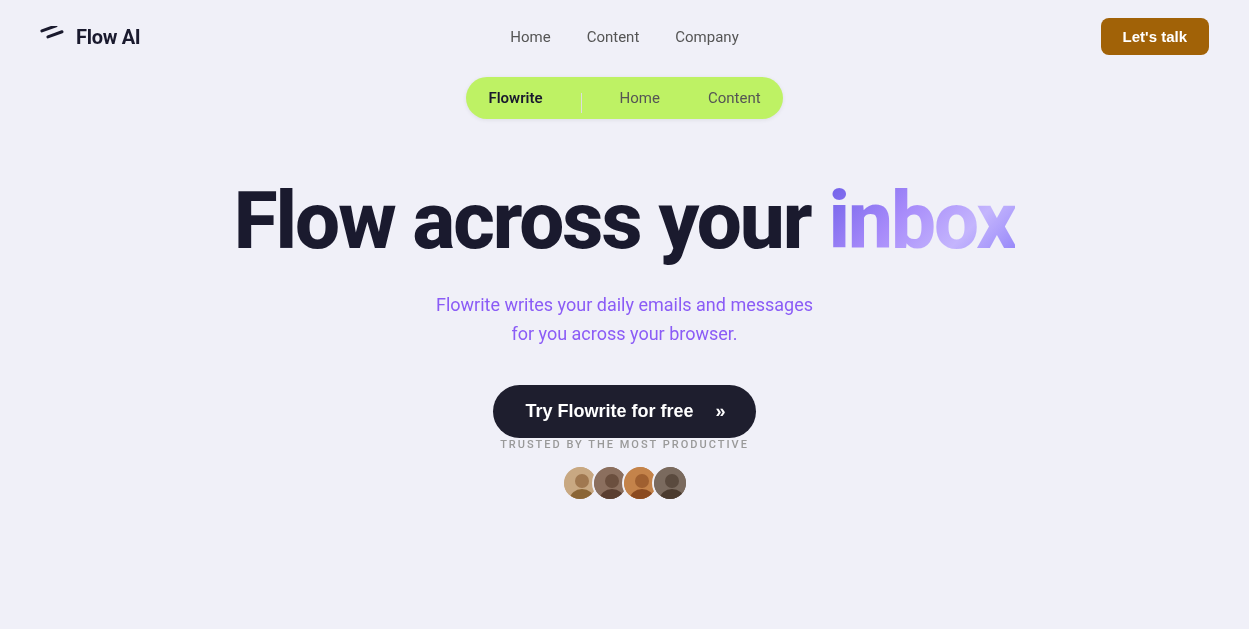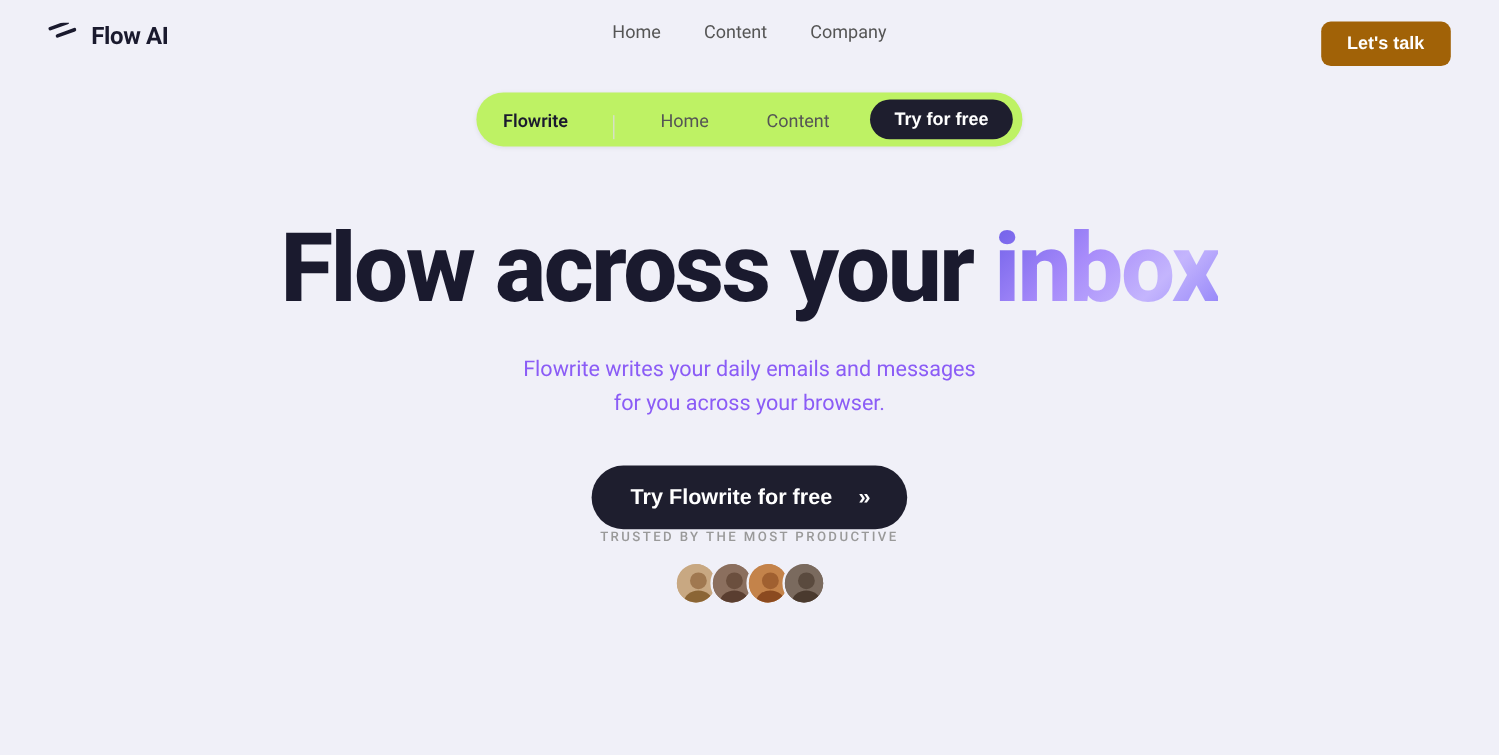--- a/index.html
+++ b/index.html
@@ -12,21 +12,21 @@
       font-family: -apple-system, BlinkMacSystemFont, 'Segoe UI', Roboto, Helvetica, Arial, sans-serif;
       background-color: #f0f0f8;
       min-height: 629px;
       width: 1249px;
       overflow-x: hidden;
     }
 
     
     .navbar {
       display: flex;
-      align-items: flex-start;
+      align-items: center;
       justify-content: space-between;
       padding: 18px 40px;
       background-color: #f0f0f8;
       position: relative;
     }
 
     .logo-area {
       display: flex;
       align-items: center;
       gap: 8px;
@@ -229,21 +229,20 @@
 
   <button class="lets-talk-btn">Let's talk</button>
 </nav>
 
 <div class="sub-navbar">
   <div class="sub-nav-pill">
     <span class="sub-nav-brand">Flowrite</span>
     <div class="sub-nav-divider"></div>
     <a class="sub-nav-link">Home</a>
     <a class="sub-nav-link">Content</a>
-    <button class="sub-nav-cta">Try for free</button>
   </div>
 </div>
 
 <section class="hero">
   <h1 class="hero-title">
     <span>Flow across your </span><span class="highlight">inbox</span>
   </h1>
 
   <p class="hero-subtitle">Flowrite writes your daily emails and messages for you across your browser.</p>
 

